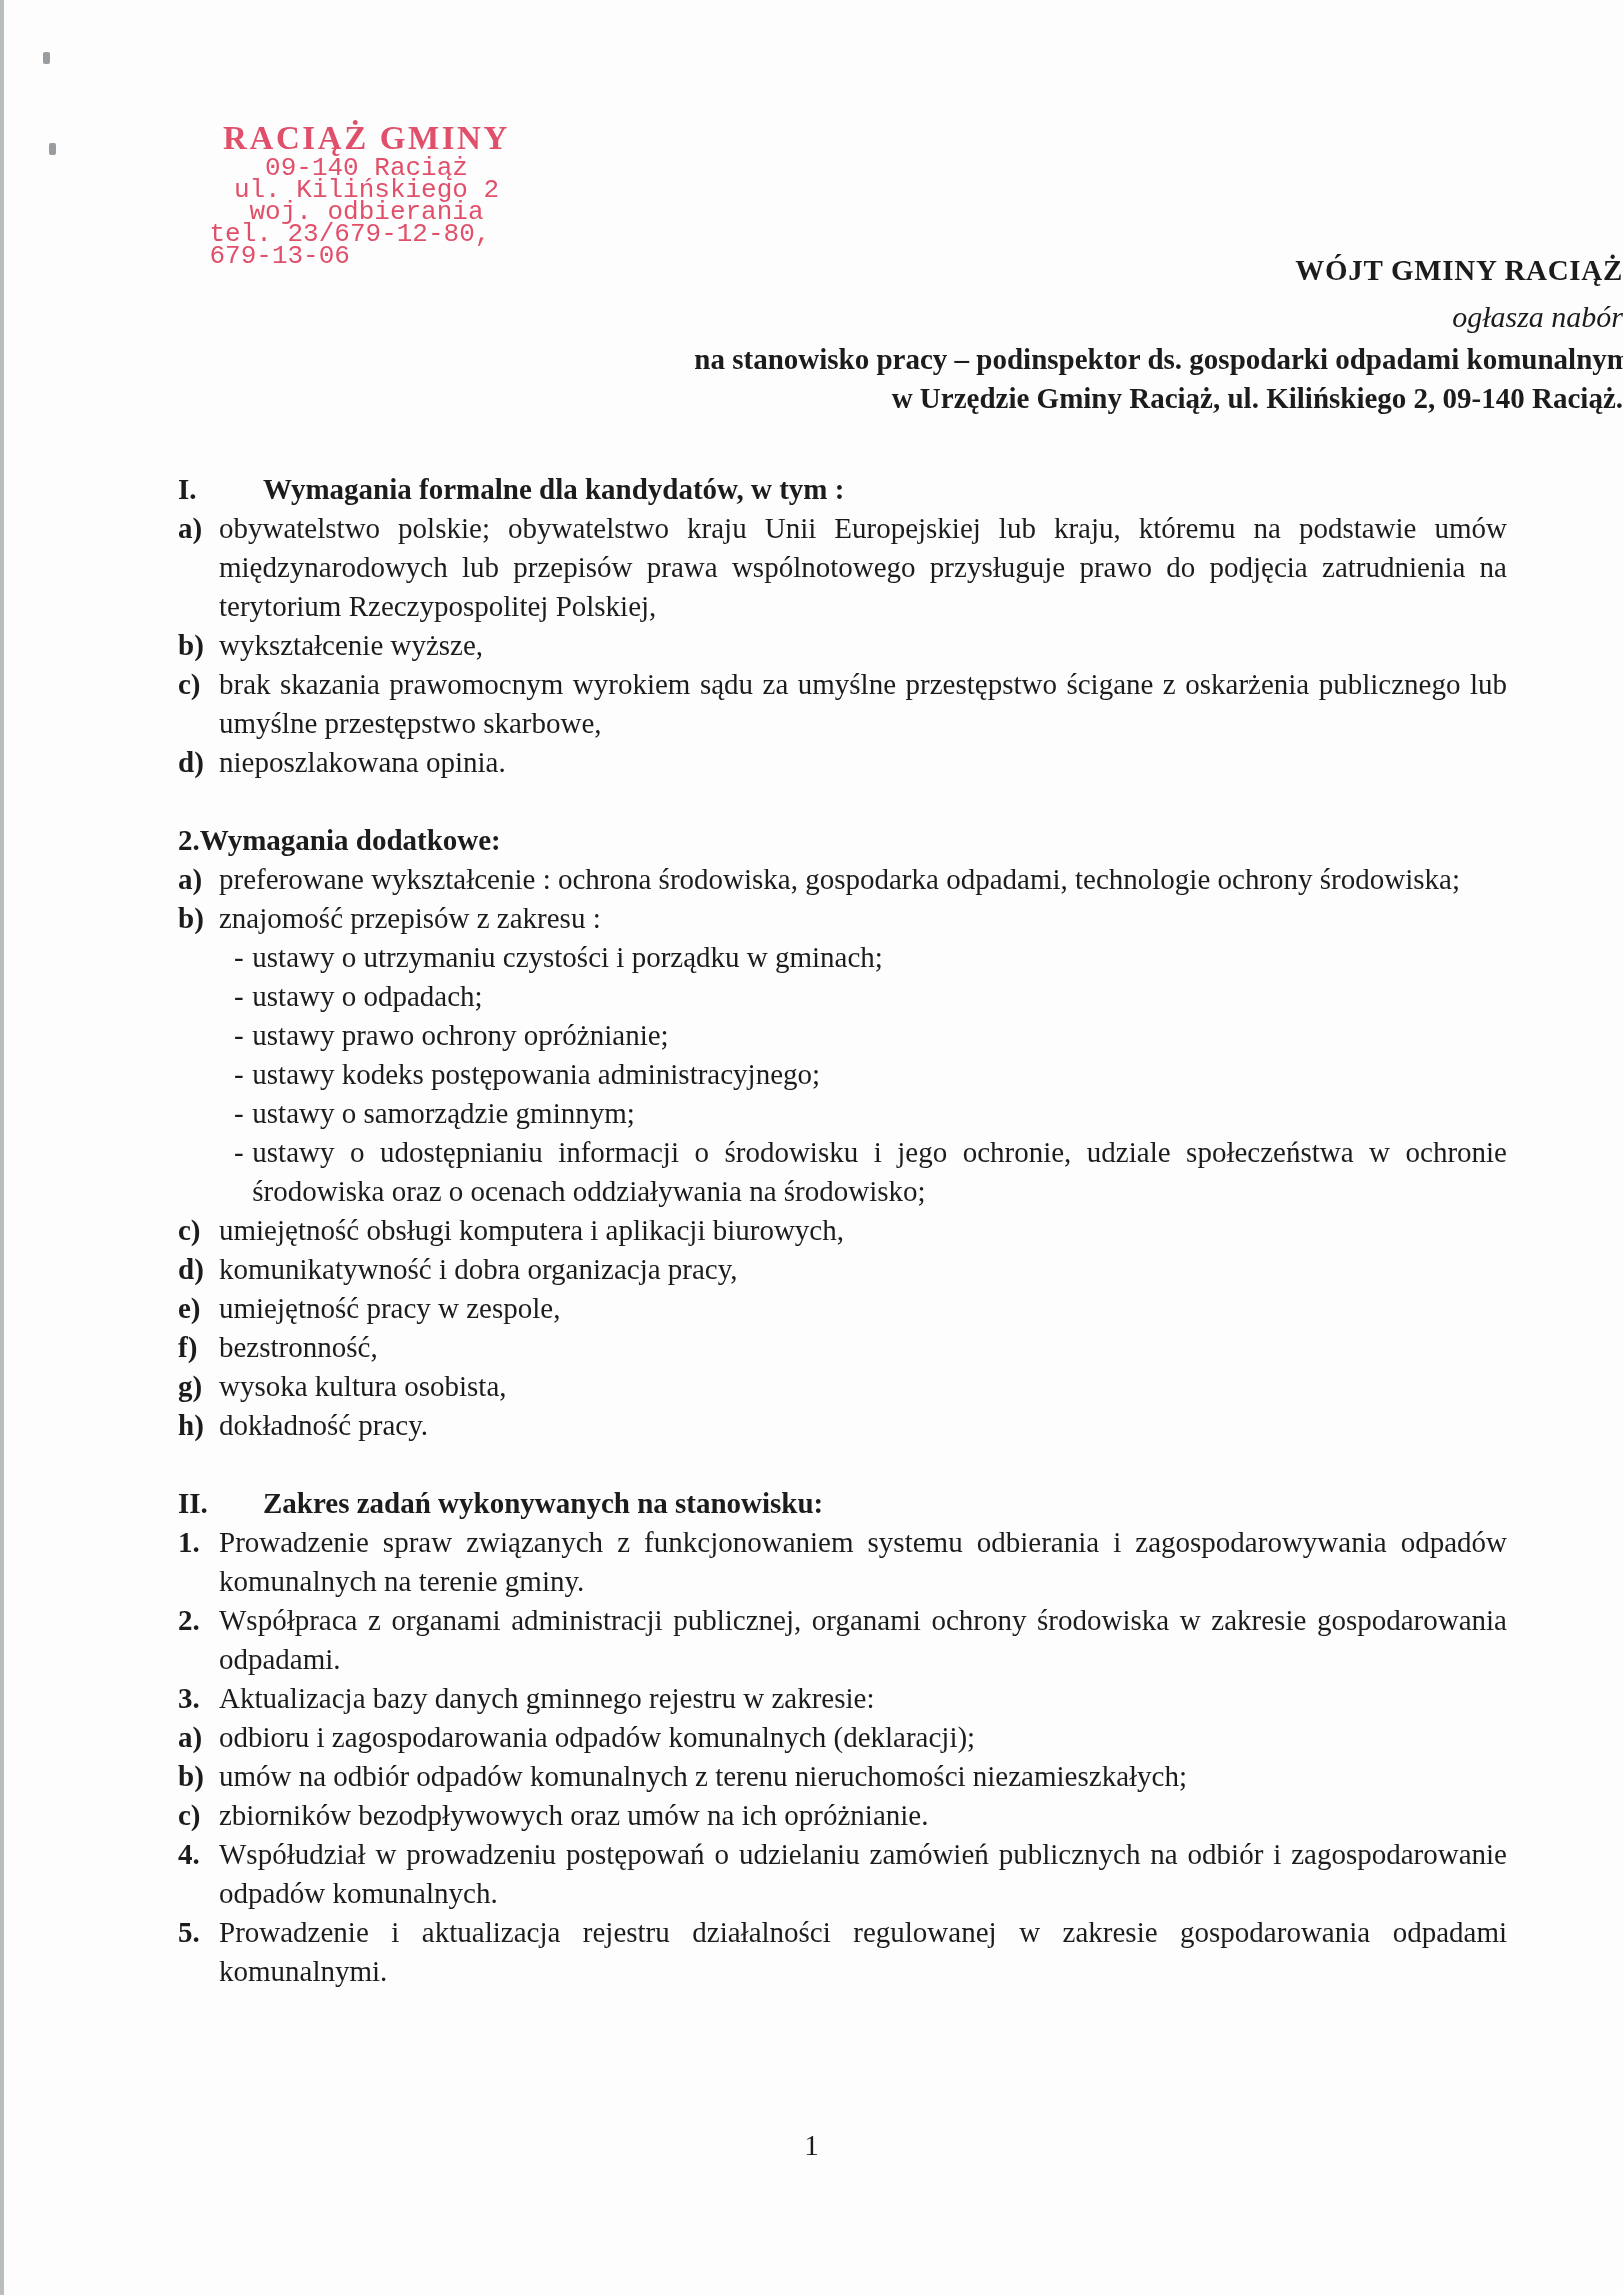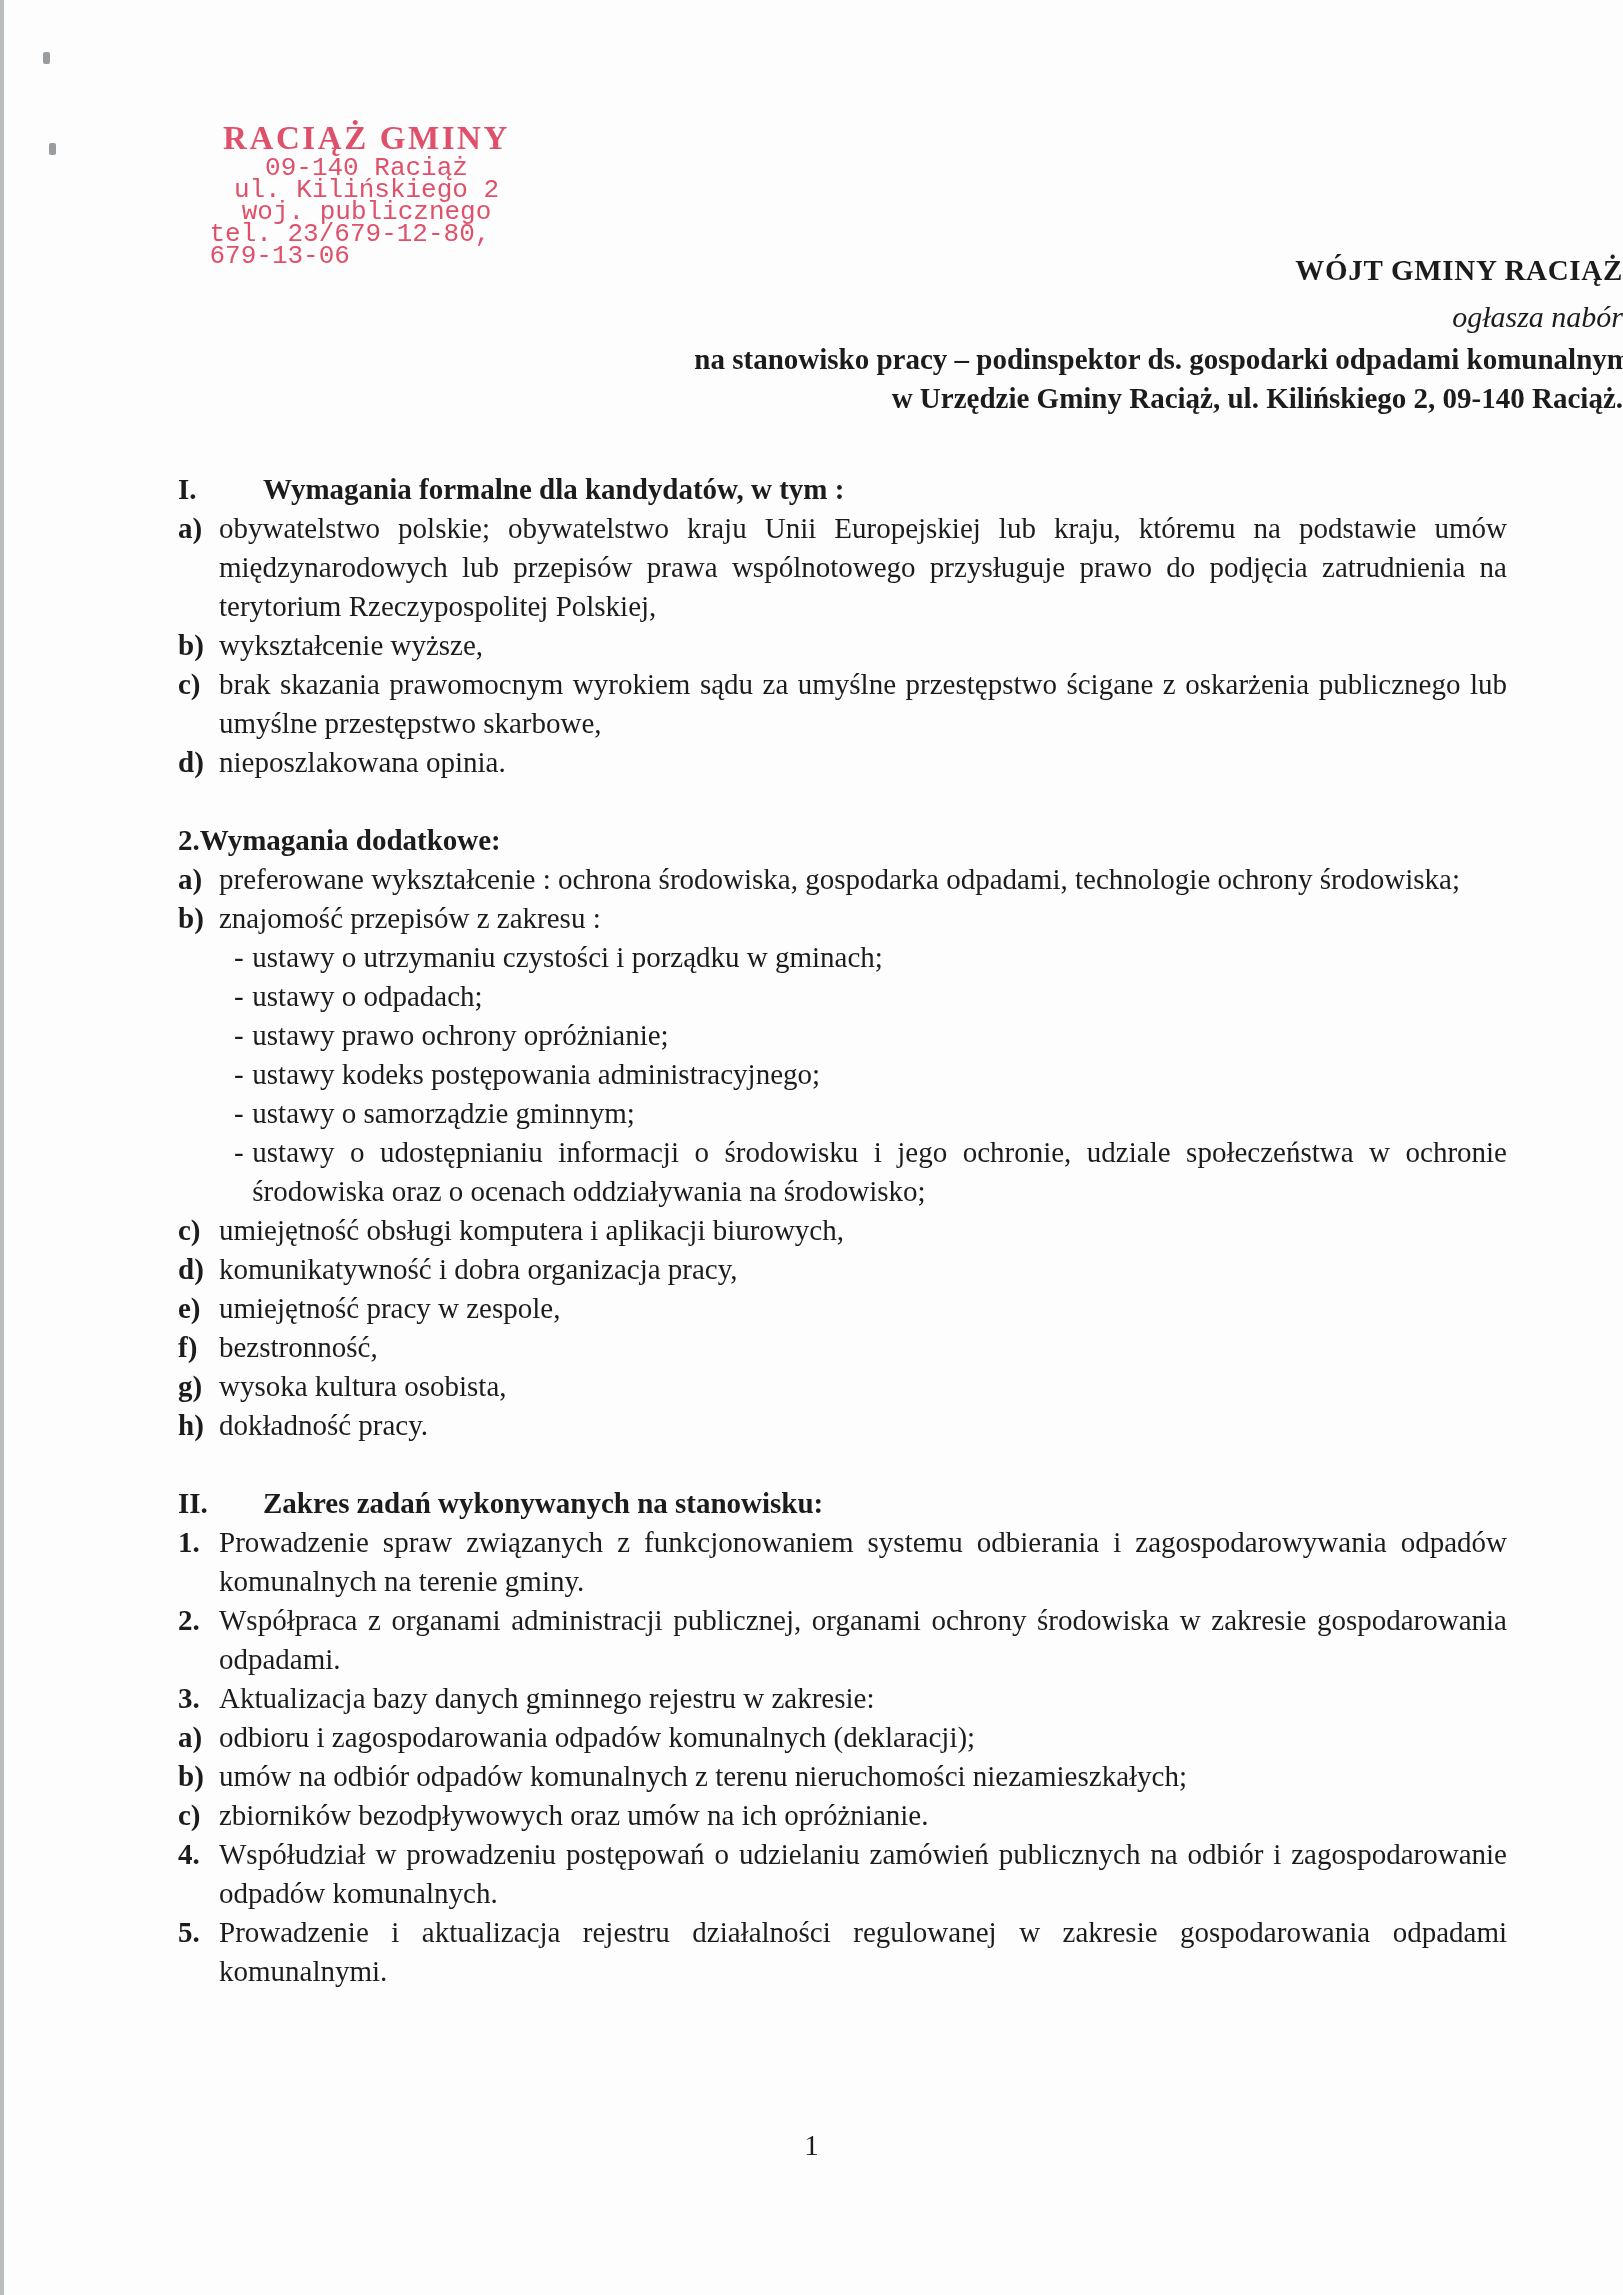--- a/index.html
+++ b/index.html
@@ -56,21 +56,21 @@
 <body>
 
 <div class="left-edge"></div>
 <div class="scan-mark m1"></div>
 <div class="scan-mark m2"></div>
 
 <div class="stamp">
   <div class="s-title">RACIĄŻ GMINY</div>
   <div class="s-line">09-140 Raciąż</div>
   <div class="s-line">ul. Kilińskiego 2</div>
-  <div class="s-line">woj. publicznego</div>
+  <div class="s-line">woj. odbierania</div>
   <div class="s-line s-tel">tel. 23/679-12-80, 679-13-06</div>
 </div>
 
 <div class="header h-title">WÓJT GMINY RACIĄŻ</div>
 <div class="header h-sub">ogłasza nabór</div>
 <div class="header h-pos">na stanowisko pracy – podinspektor ds. gospodarki odpadami komunalnymi</div>
 <div class="header h-addr">w Urzędzie Gminy Raciąż, ul. Kilińskiego 2, 09-140 Raciąż.</div>
 
 <div class="body-text" style="top:470px;">
 

